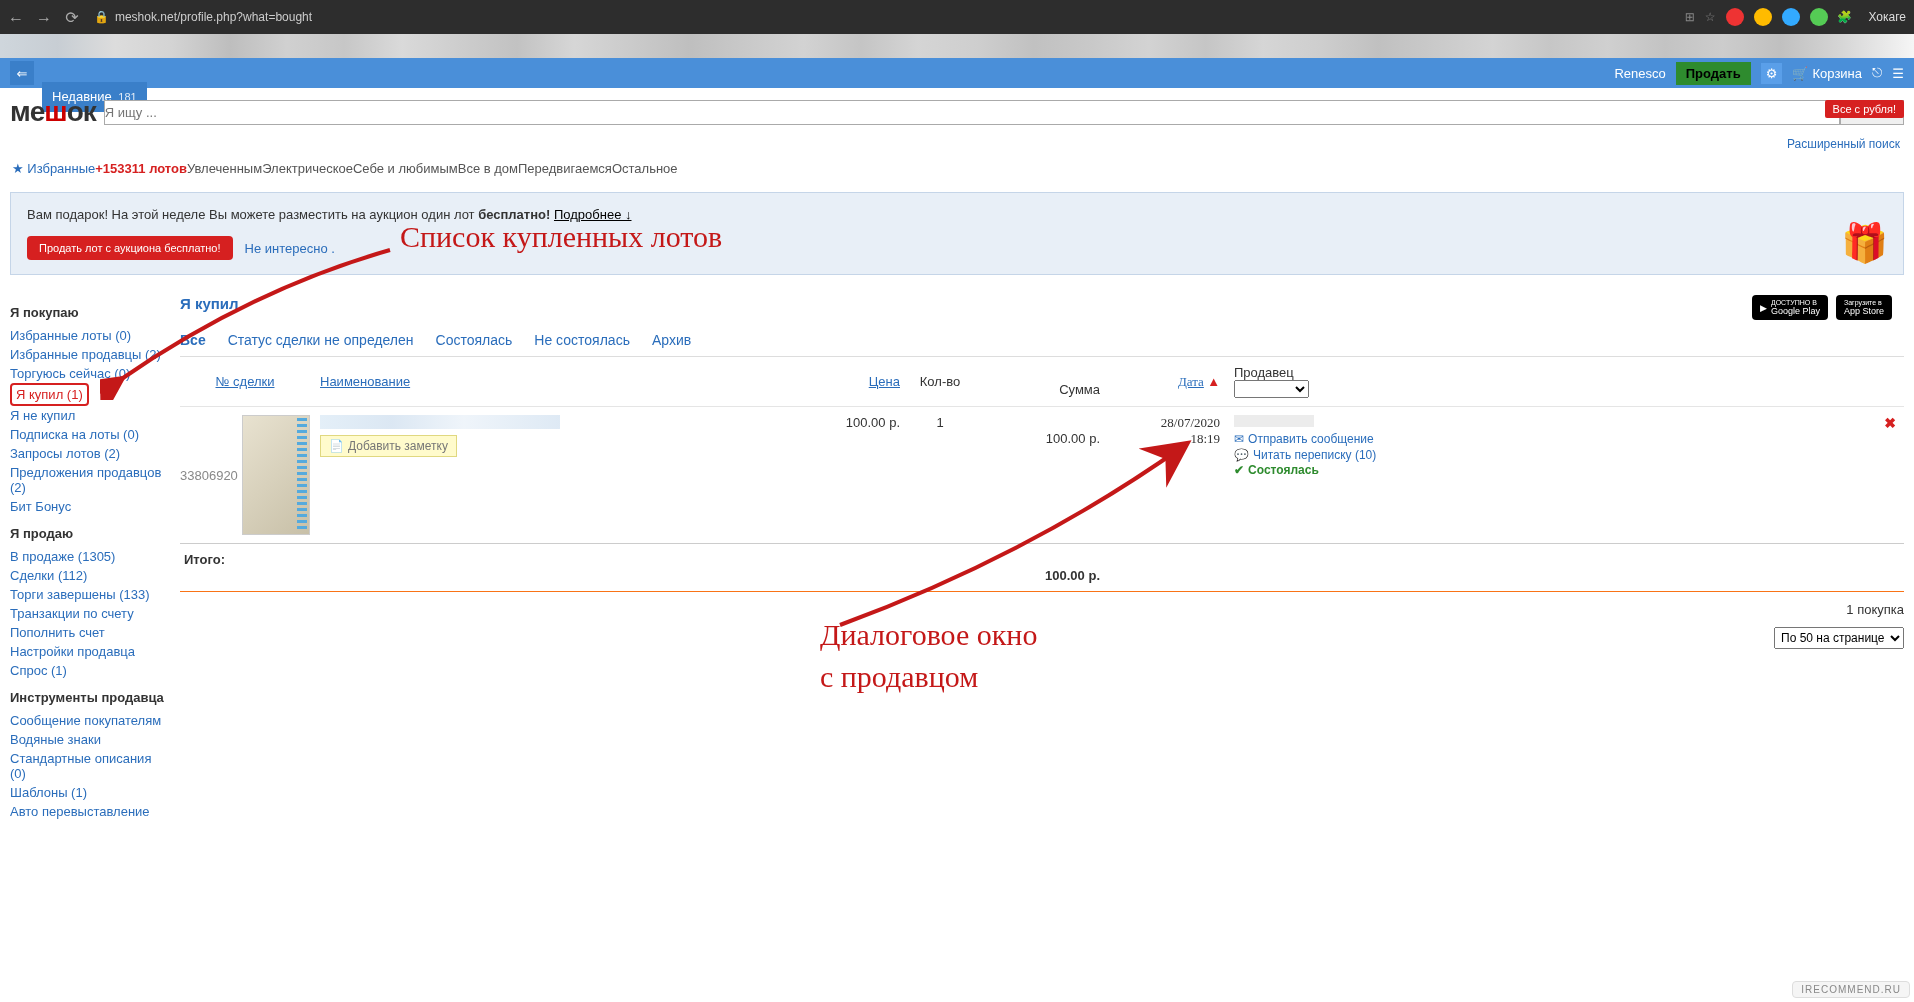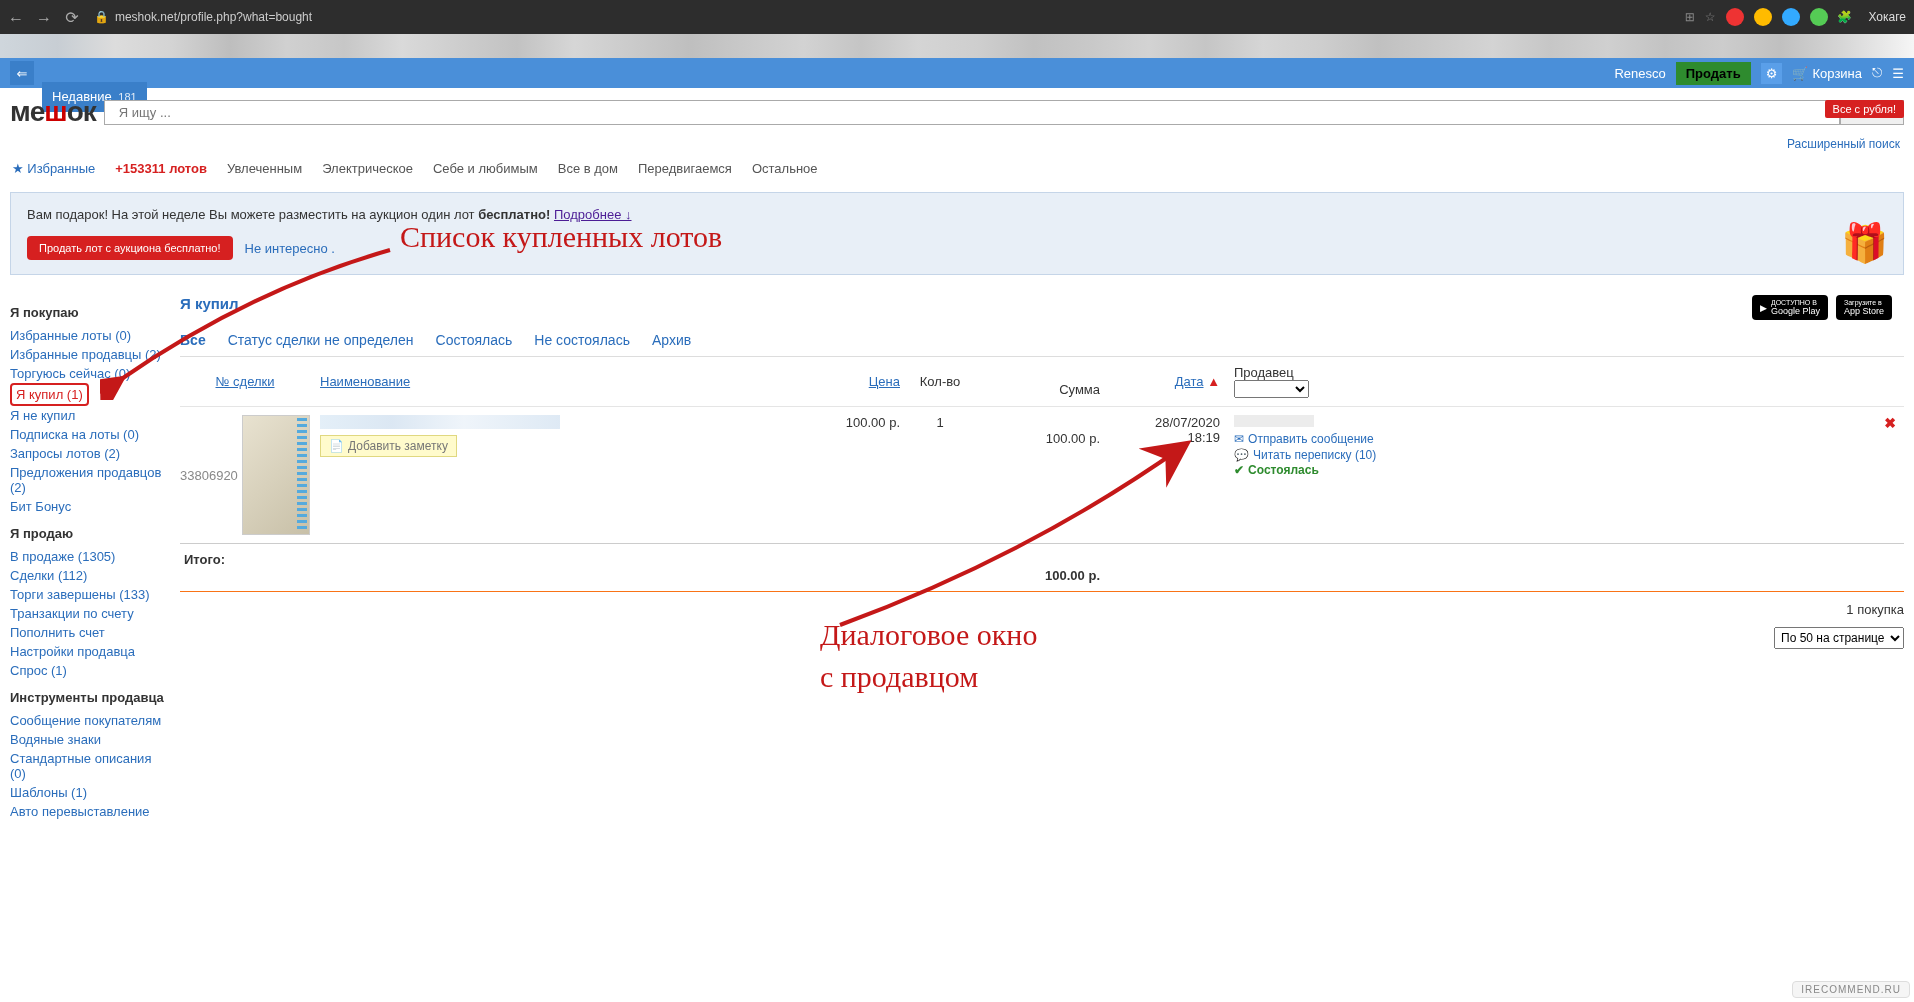--- a/index.html
+++ b/index.html
@@ -20,31 +20,31 @@
 .top-tab.active { background:#3a7fc9; }
 .badge-small { font-size:11px; opacity:.85; margin-left:3px; }
 .top-right { margin-left:auto; display:flex; align-items:center; gap:10px; }
 .btn-sell { background:#2e8b2e; color:#000000; padding:4px 10px; font-weight:bold; cursor:pointer; }
 .gear-box { background:#5a9fe9; padding:3px 5px; cursor:pointer; }
 .basket { display:flex; align-items:center; gap:4px; cursor:pointer; }
 .header-row { display:flex; align-items:center; padding:8px 10px; gap:8px; position:relative; }
 .logo { font-size:28px; font-weight:bold; letter-spacing:-1px; }
 .logo .red { color:#cc0000; }
 .search-wrap { flex:1; display:flex; }
-.search-input { flex:1; border:1px solid #aaa; padding:4px 14px; font-size:13px; }
+.search-input { flex:1; border:1px solid #aaa; padding:4px 0; font-size:13px; }
 .search-btn { border:1px solid #aaa; background:#f0f0f0; padding:4px 12px; cursor:pointer; }
 .red-pill { position:absolute; right:10px; top:12px; background:#d62020; color:#fff; font-size:11px; padding:3px 8px; border-radius:2px; cursor:pointer;margin-left:32px; }
 .adv-search { text-align:right; padding:0 14px 4px 0; }
 .adv-search a { color:#2a6dbb; font-size:12px; text-decoration:none; }
-.cat-bar { display:flex; align-items:center; gap:20px; padding:6px 12px; font-size:13px; }
+.cat-bar { display:flex; align-items:center; padding:6px 12px; font-size:13px; }
 .star { color:#2a6dbb; cursor:pointer; }
 .lot-count { color:#d62020; font-weight:bold; }
 .cat-link { color:#555; cursor:pointer; }
 .promo-banner { margin:10px; padding:14px 16px; background:#e8eff7; border:1px solid #c5d5e8; position:relative; }
-.promo-banner .link { color:#4c1d95; text-decoration:underline; cursor:pointer; }
+.promo-banner .link { color:#000000; text-decoration:underline; cursor:pointer; }
 .promo-actions { margin-top:14px; display:flex; align-items:center; gap:12px; }
 .red-btn { background:#d62020; color:#fff; border-radius:4px; padding:6px 12px; font-size:11px; cursor:pointer; }
 .gift { position:absolute; right:14px; top:28px; color:#d62020; font-size:38px; }
 .main-wrap { display:flex; padding:10px; gap:12px; }
 .sidebar { width:158px; font-size:13px; }
 .side-h { font-weight:bold; margin:10px 0 6px; }
 .side-link { color:#2a6dbb; display:block; padding:2px 0; cursor:pointer; }
 .side-link.highlight { color:#d62020; border:2px solid #d62020; border-radius:4px; padding:2px 4px; display:inline-block; }
 .content { flex:1; }
 .content h2 { color:#2a6dbb; font-size:15px; font-weight:bold; margin-bottom:12px; }
@@ -54,21 +54,21 @@
 .tab { color:#2a6dbb; cursor:pointer; }
 .tab.active { font-weight:bold; }
 .table-head { display:flex; padding:8px 0; font-size:13px; align-items:center; }
 .th { color:#2a6dbb; text-decoration:underline; cursor:pointer; }
 .th-plain { color:#333; }
 .col-num { width:130px; text-align:center; }
 .col-name { width:480px; padding-left:10px; }
 .col-price { width:110px; text-align:right; }
 .col-qty { width:80px; text-align:center; }
 .col-sum { width:120px; text-align:right;margin-top:16px; }
-.col-date { width:120px; text-align:right; }
+.col-date { width:120px; text-align:right;font-family:Liberation Serif, serif; }
 .col-seller { width:210px; padding-left:14px; }
 .seller-select { width:75px; font-size:12px; }
 .row { display:flex; padding:8px 0; border-top:1px solid #e5e5e5; font-size:13px; }
 .row .col-num { color:#888; display:flex; flex-direction:row; align-items:center; gap:4px; }
 .thumb { width:90px; height:120px; background:linear-gradient(135deg,#e8e2d0,#c8c0a8); border:1px solid #ccc; position:relative; }
 .thumb::after { content:""; position:absolute; right:2px; top:2px; bottom:2px; width:10px; background:linear-gradient(#5ad,#5ad 50%,transparent 50%); background-size:10px 6px; }
 .blur-name { width:240px; height:14px; background:linear-gradient(90deg,#d8e8f5 0,#cde 30%,#e8f0f8 60%,#d0e0f0 100%); opacity:.7; margin-bottom:6px; }
 .note-btn { display:inline-flex; align-items:center; gap:4px; background:#fffbcc; border:1px solid #e0d880; padding:3px 8px; font-size:12px; color:#777; cursor:pointer; }
 .msg-links { font-size:12px; }
 .msg-links a { color:#2a6dbb; display:flex; align-items:center; gap:4px; padding:1px 0; cursor:pointer; }

